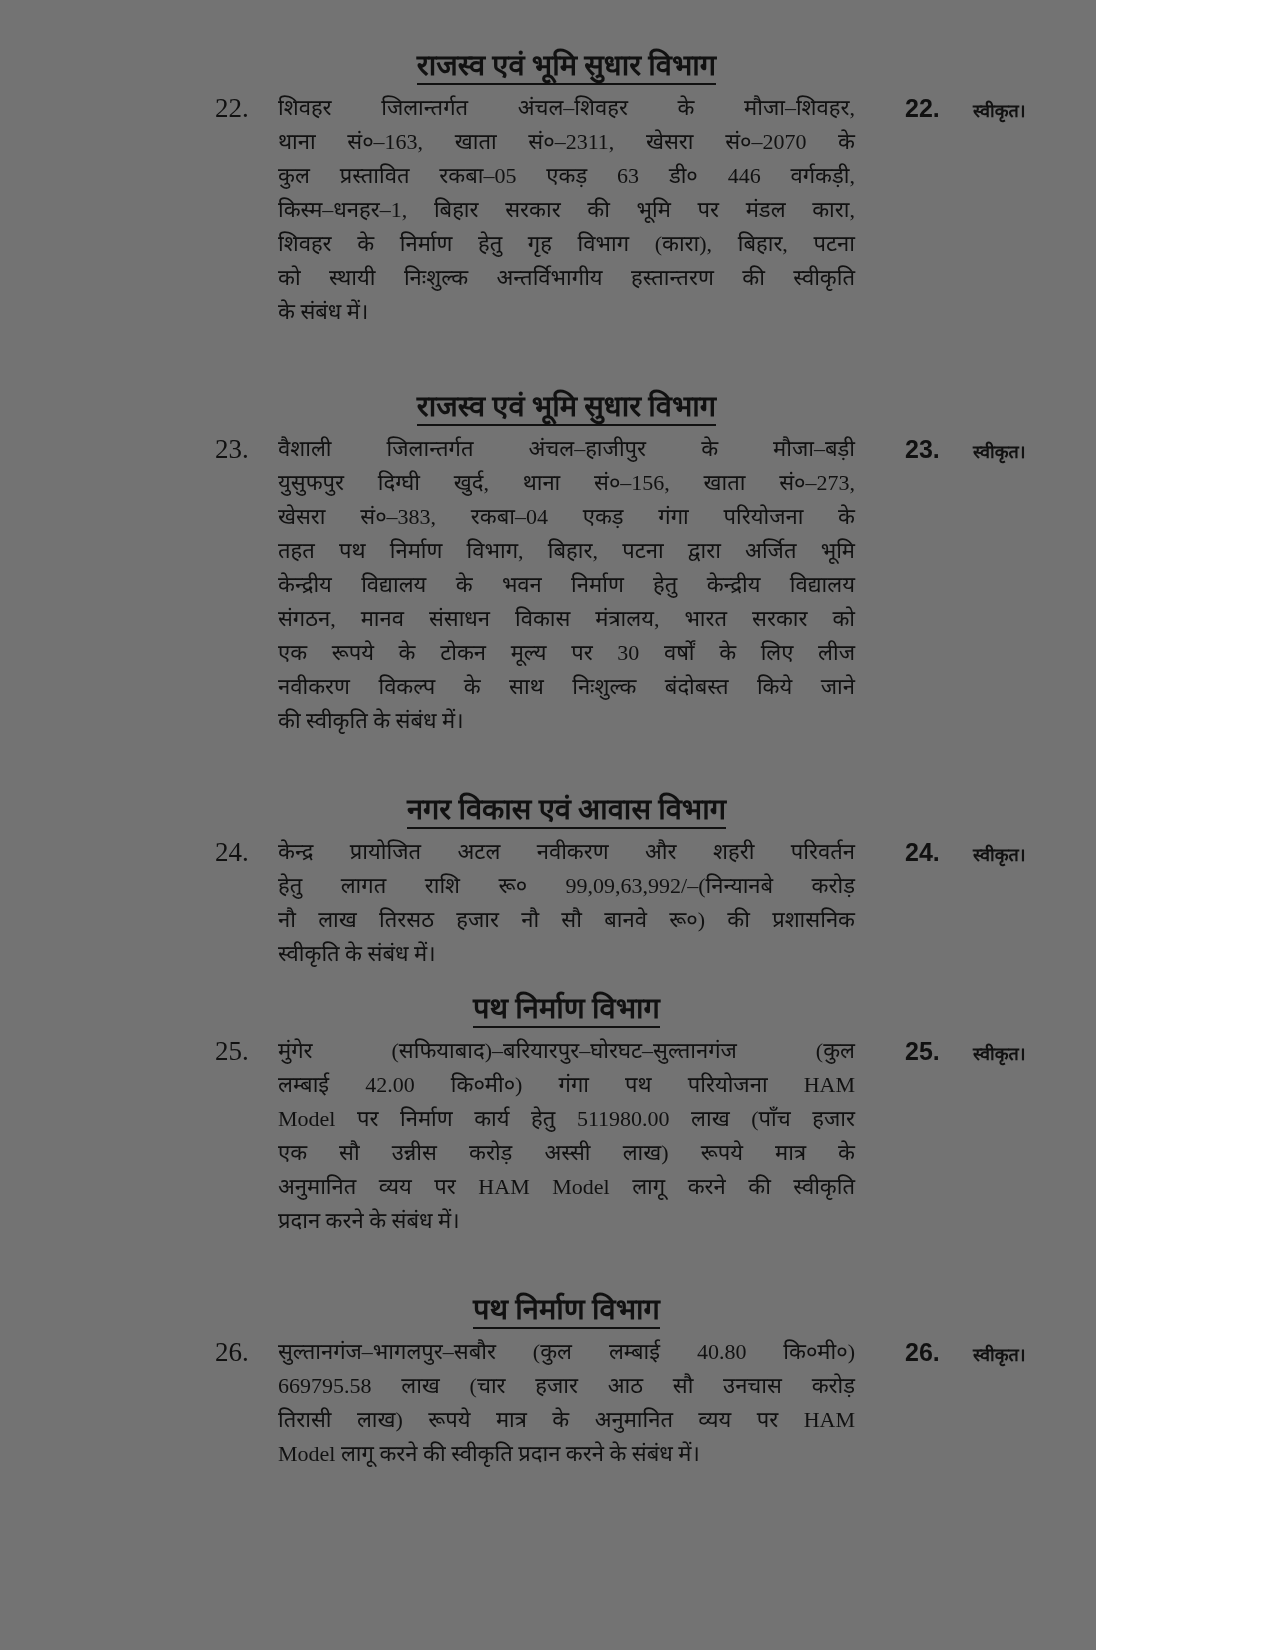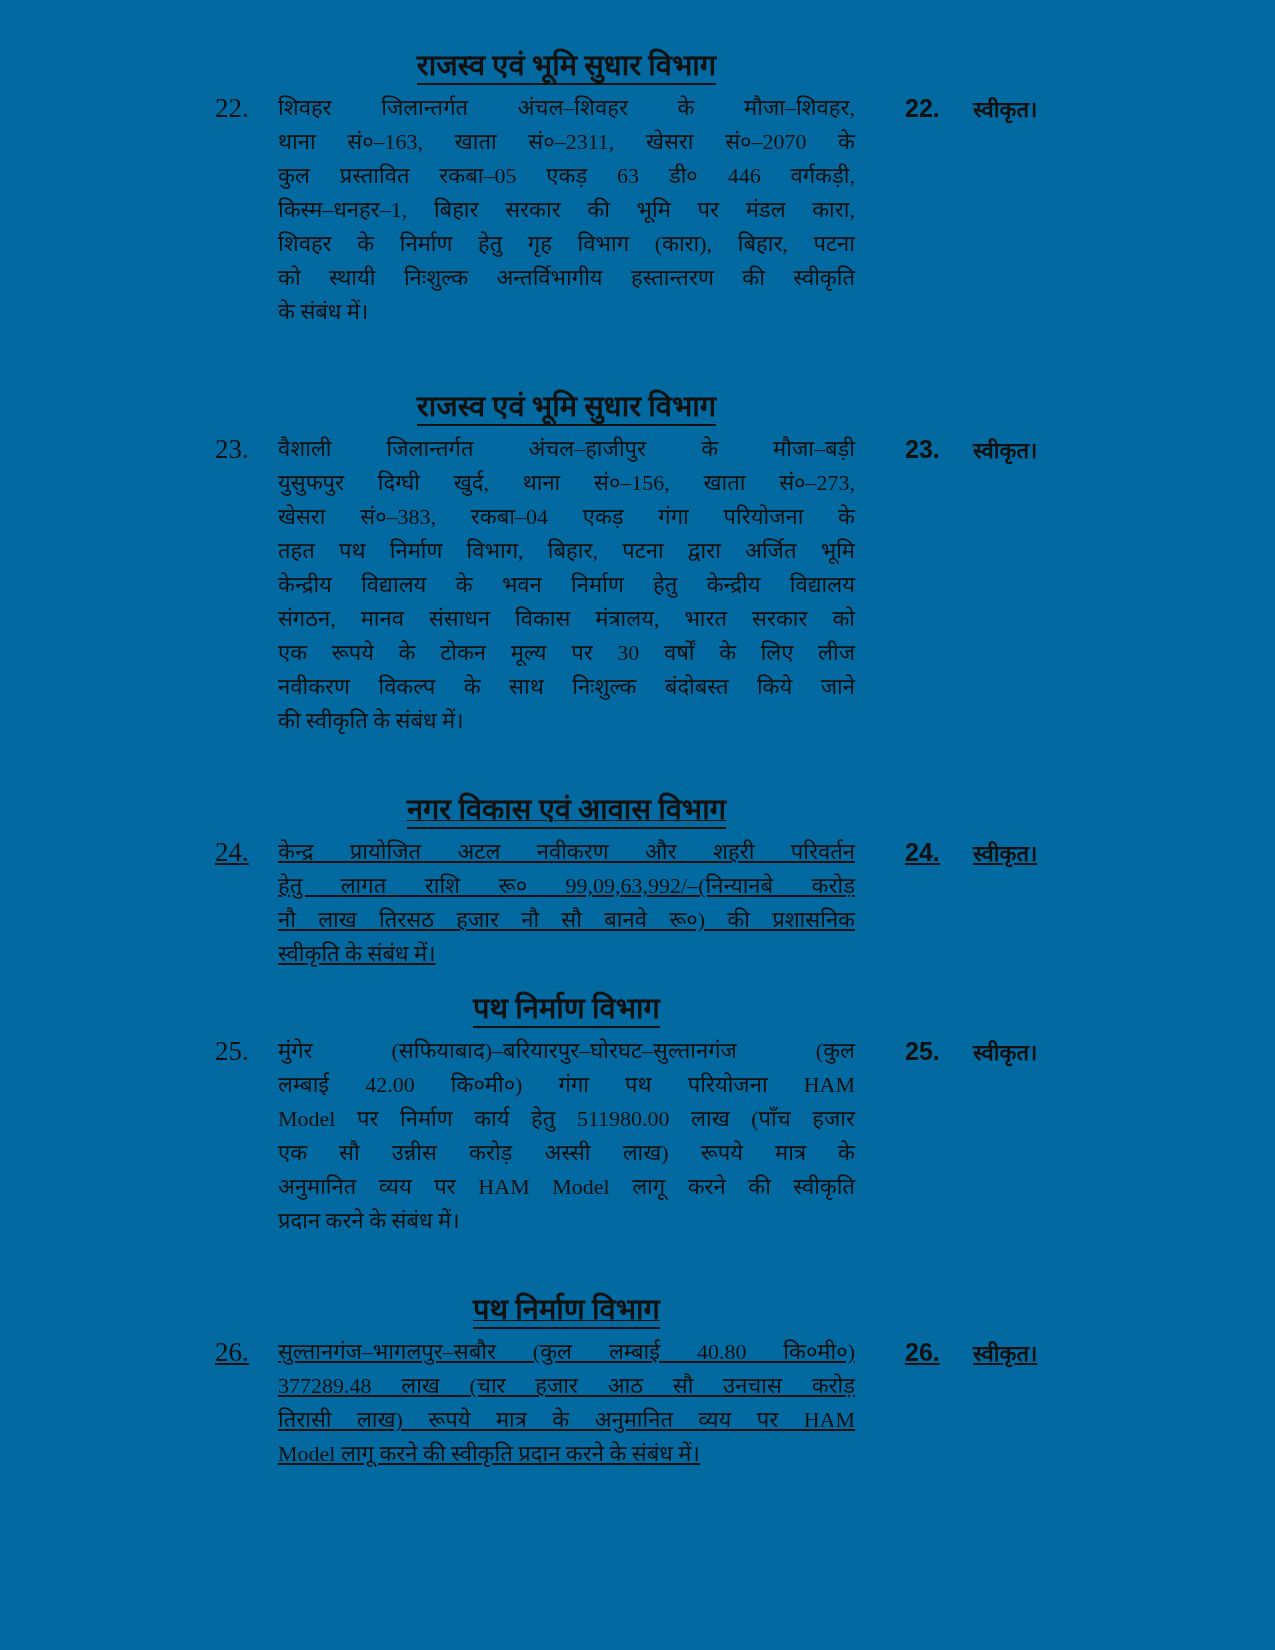--- a/index.html
+++ b/index.html
@@ -2,36 +2,36 @@
 <html><head>
 <meta charset="utf-8">
 <style>
   html, body {
     margin: 0;
     padding: 0;
     background: #ffffff;
   }
   .page {
     position: relative;
-    width: 1275px;
+    width: 1096px;
     height: 1650px;
-    background: #0369a1;
+    background: #737373;
     color: #111111;
     font-family: "Liberation Serif", "DejaVu Serif", serif;
     overflow: hidden;
   }
   .content {
     position: absolute;
     left: 215px;
     top: 48px;
     width: 1060px;
   }
   .sec { margin: 0; }
   .sec.m60 { margin-top: 60px; }
-  .sec.m54 { margin-top: 54px; text-decoration: underline; }
+  .sec.m54 { margin-top: 54px; }
   .sec.m20 { margin-top: 20px; }
   .heading-row {
     margin-left: 63px;
     width: 577px;
     text-align: center;
     line-height: 34px;
     margin-bottom: 4px;
     white-space: nowrap;
   }
   .heading {
@@ -75,21 +75,21 @@
   }
   .dec-num {
     font-family: "Liberation Sans", "DejaVu Sans", sans-serif;
     font-weight: 700;
     font-size: 25px;
     width: 68px;
     display: inline-block;
   }
   .dec-status {
     font-weight: 700;
-    font-size: 22px;
+    font-size: 18px;
   }
 </style>
 </head>
 <body>
 
 <div class="page">
   <div class="content">
 
     <div class="sec">
       <div class="heading-row">
@@ -178,21 +178,21 @@
     </div>
 
     <div class="sec m54">
       <div class="heading-row">
         <span class="heading">पथ निर्माण विभाग</span>
       </div>
       <div class="item-row">
         <div class="col-num">26.</div>
         <div class="col-text">
           <div class="jline">सुल्तानगंज–भागलपुर–सबौर (कुल लम्बाई 40.80 कि०मी०)</div>
-          <div class="jline">377289.48 लाख (चार हजार आठ सौ उनचास करोड़</div>
+          <div class="jline">669795.58 लाख (चार हजार आठ सौ उनचास करोड़</div>
           <div class="jline">तिरासी लाख) रूपये मात्र के अनुमानित व्यय पर HAM</div>
           <div class="jline last">Model लागू करने की स्वीकृति प्रदान करने के संबंध में।</div>
         </div>
         <div class="col-decision">
           <span class="dec-num">26.</span>
           <span class="dec-status">स्वीकृत।</span>
         </div>
       </div>
     </div>
 

